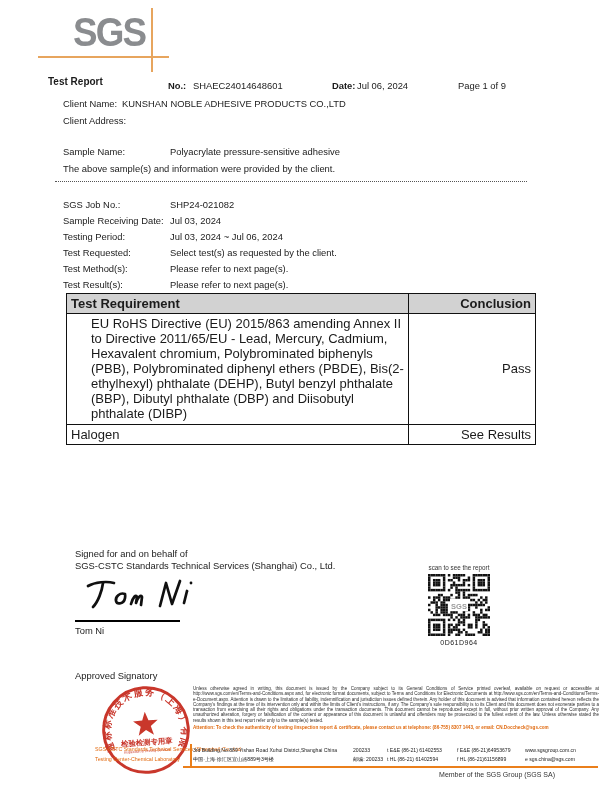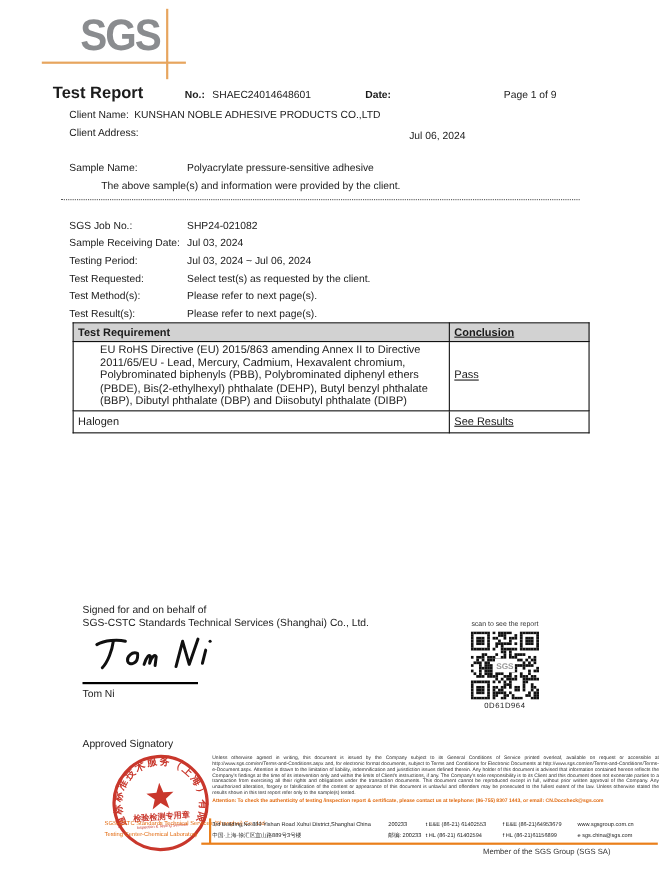--- a/index.html
+++ b/index.html
@@ -6,28 +6,28 @@
   #page{position:relative;width:600px;height:800px;background:#ffffff;overflow:hidden;
         font-family:"Liberation Sans","DejaVu Sans",sans-serif;color:#1b1b1b;border-radius:22px;}
   .abs{position:absolute;}
   .t{font-size:9.4px;line-height:1.2;white-space:nowrap;}
   .b{font-weight:700;}
   
   .logo-text{left:73px;top:10px;font-size:40px;font-weight:700;color:#8a8c8f;letter-spacing:-2px;transform:scaleX(.92);transform-origin:left top;}
   .logo-hline{left:38px;top:56px;width:131px;height:2px;background:#e7a55e;}
   .logo-vline{left:151px;top:8px;width:2px;height:64px;background:#e7a55e;}
   
-  .report-title{left:48px;top:76px;font-size:15px;font-weight:700;}
+  .report-title{left:48px;top:76px;font-size:10px;font-weight:700;}
   
   .dotline{left:55px;top:181px;width:472px;border-top:1.5px dotted #555;}
   
   .results{left:66px;top:293px;width:470px;border-collapse:collapse;table-layout:fixed;}
-  .results th,.results td{border:1px solid #111;font-size:10px;padding:2px 4px;vertical-align:middle;}
+  .results th,.results td{border:1px solid #111;font-size:13px;padding:2px 4px;vertical-align:middle;}
   .results th{background:#d2d2d2;height:12px;text-align:left;}
-  .results th.conc,.results td.conc{text-align:left;width:118px;text-decoration:underline;}
+  .results th.conc,.results td.conc{text-align:right;width:118px;}
   .results td.req{line-height:1.16;}
   .results{border:1.5px solid #111;}
   
   .sig-line{left:75px;top:620px;width:105px;border-top:2px solid #000;}
   
   .qr-caption{left:420px;top:564px;width:78px;text-align:center;font-size:6.3px;color:#333;}
   .qr-id{left:420px;top:639px;width:78px;text-align:center;font-size:7px;color:#222;letter-spacing:.5px;}
   
   .stamp{left:100px;top:684px;width:92px;height:92px;transform:rotate(-4deg);opacity:.93;}
   .stamp-co{left:95px;top:746px;width:210px;font-size:5.3px;color:#e2690e;white-space:nowrap;}
@@ -53,30 +53,30 @@
 <div id="page">
 
   <div class="abs logo-text">SGS</div>
   <div class="abs logo-hline"></div>
   <div class="abs logo-vline"></div>
 
   <div class="abs report-title">Test Report</div>
   <div class="abs t b" style="left:168px;top:80px;">No.:</div>
   <div class="abs t" style="left:193px;top:80px;">SHAEC24014648601</div>
   <div class="abs t b" style="left:332px;top:80px;">Date:</div>
-  <div class="abs t" style="left:372px;top:80px;margin-top:37px;">Jul 06, 2024</div>
+  <div class="abs t" style="left:357px;top:80px;">Jul 06, 2024</div>
   <div class="abs t" style="left:458px;top:80px;">Page 1 of 9</div>
 
   <div class="abs t" style="left:63px;top:98px;">Client Name:</div>
   <div class="abs t" style="left:122px;top:98px;">KUNSHAN NOBLE ADHESIVE PRODUCTS CO.,LTD</div>
   <div class="abs t" style="left:63px;top:115px;">Client Address:</div>
 
   <div class="abs t" style="left:63px;top:146px;">Sample Name:</div>
   <div class="abs t" style="left:170px;top:146px;">Polyacrylate pressure-sensitive adhesive</div>
-  <div class="abs t" style="left:63px;top:163px;margin-left:29px;">The above sample(s) and information were provided by the client.</div>
+  <div class="abs t" style="left:63px;top:163px;">The above sample(s) and information were provided by the client.</div>
   <div class="abs dotline"></div>
 
   <div class="abs t" style="left:63px;top:199px;">SGS Job No.:</div>
   <div class="abs t" style="left:170px;top:199px;">SHP24-021082</div>
   <div class="abs t" style="left:63px;top:215px;">Sample Receiving Date:</div>
   <div class="abs t" style="left:170px;top:215px;">Jul 03, 2024</div>
   <div class="abs t" style="left:63px;top:231px;">Testing Period:</div>
   <div class="abs t" style="left:170px;top:231px;">Jul 03, 2024 ~ Jul 06, 2024</div>
   <div class="abs t" style="left:63px;top:247px;">Test Requested:</div>
   <div class="abs t" style="left:170px;top:247px;">Select test(s) as requested by the client.</div>

